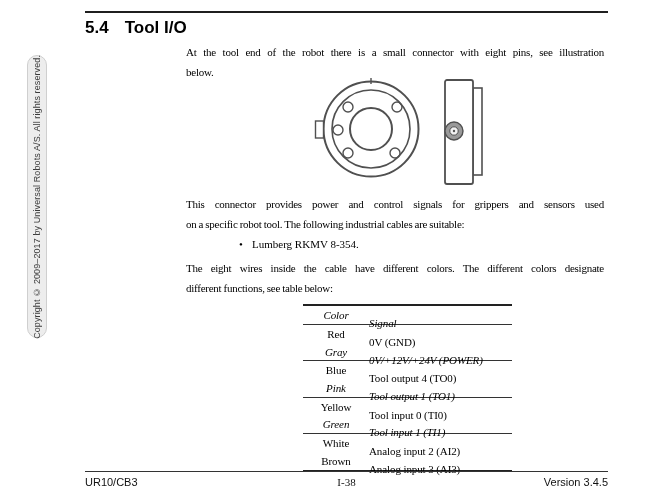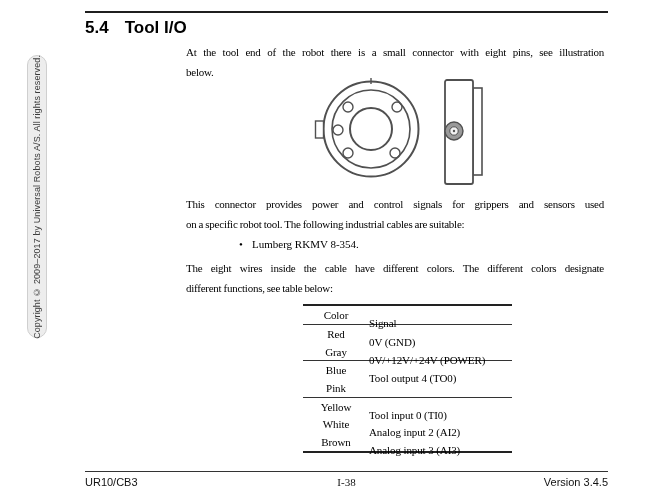--- a/index.html
+++ b/index.html
@@ -34,21 +34,21 @@
   
   .illus{position:absolute;left:300px;top:76px;width:195px;height:112px;}
   
   .wtable{
     position:absolute;left:303px;top:304px;width:209px;
     border-top:2px solid #222;border-bottom:2px solid #222;
     font-size:11px;box-sizing:border-box;
   }
   .trow{display:flex;height:17.7px;align-items:center;}
   .trow.head{height:18px;font-size:11px;}
-  .trow.sep{border-bottom:1px solid #333;}
+  .trow.sep{border-bottom:1px solid #333;font-style:italic;}
   .tc-color{width:66px;text-align:center;letter-spacing:-0.1px;}
   .tc-signal{width:143px;text-align:left;letter-spacing:-0.1px;margin-top:16px;}
   
   .footrule{position:absolute;left:85px;top:471px;width:523px;height:1px;background:#333;}
   .footer-left{position:absolute;left:85px;top:476px;
     font-family:Liberation Sans, sans-serif;font-size:11px;color:#111;}
   .footer-center{position:absolute;left:85px;top:476px;width:523px;text-align:center;
     font-family:"Liberation Serif",serif;font-size:11px;color:#111;}
   .footer-right{position:absolute;right:40px;top:476px;
     font-family:"Liberation Sans",sans-serif;font-size:11px;color:#111;}
@@ -127,24 +127,29 @@
     <div class="trow sep">
       <div class="tc-color">Gray</div>
       <div class="tc-signal">0V/+12V/+24V (POWER)</div>
     </div>
     <div class="trow">
       <div class="tc-color">Blue</div>
       <div class="tc-signal">Tool output 4 (TO0)</div>
     </div>
     <div class="trow sep">
       <div class="tc-color">Pink</div>
+      <div class="tc-signal">Tool output 1 (TO1)</div>
     </div>
     <div class="trow">
       <div class="tc-color">Yellow</div>
       <div class="tc-signal">Tool input 0 (TI0)</div>
+    </div>
+    <div class="trow sep">
+      <div class="tc-color">Green</div>
+      <div class="tc-signal">Tool input 1 (TI1)</div>
     </div>
     <div class="trow">
       <div class="tc-color">White</div>
       <div class="tc-signal">Analog input 2 (AI2)</div>
     </div>
     <div class="trow">
       <div class="tc-color">Brown</div>
       <div class="tc-signal">Analog input 3 (AI3)</div>
     </div>
   </div>

